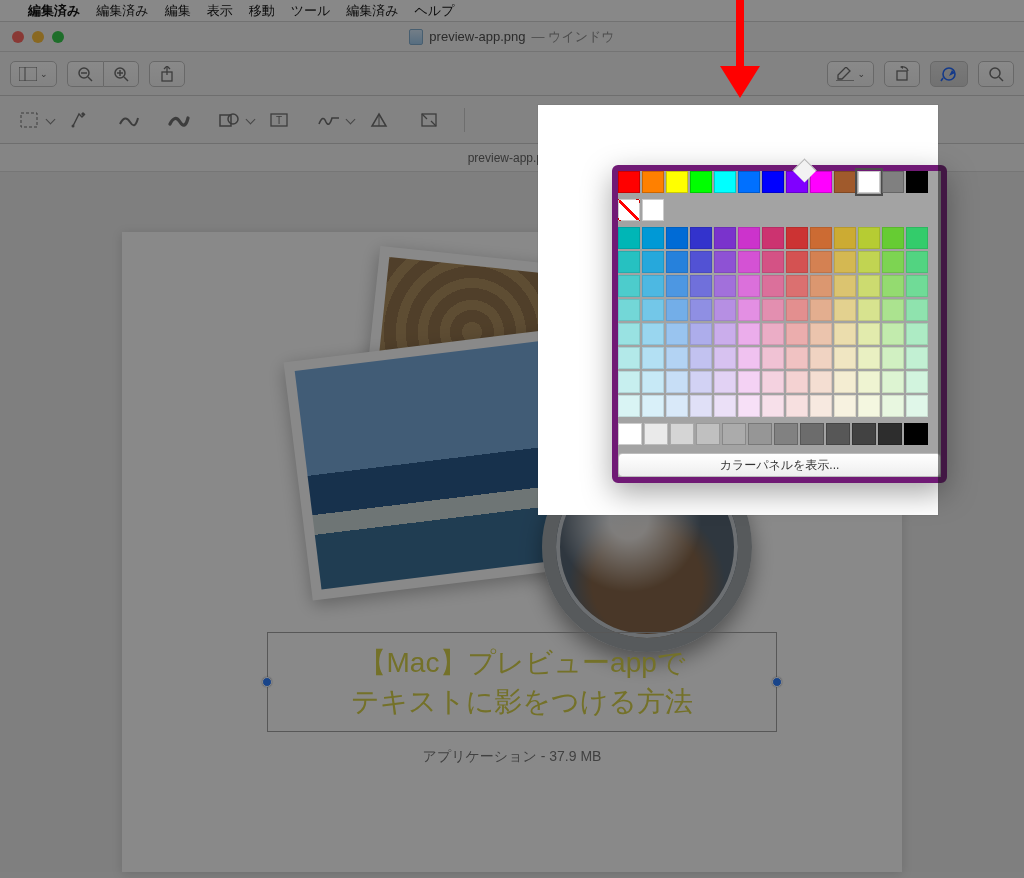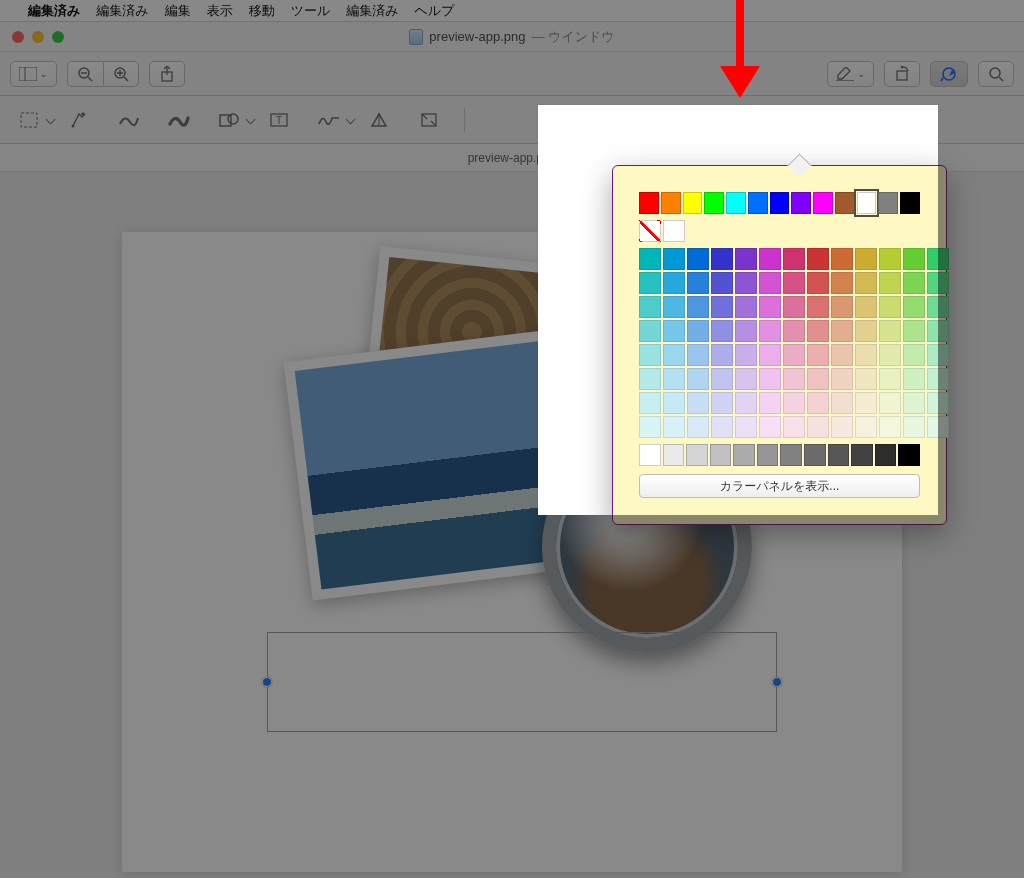--- a/index.html
+++ b/index.html
@@ -104,22 +104,22 @@
   .arrow .shaft { position: absolute; left: 16px; top: 0; width: 8px; height: 72px; background: #ff0000; }
   .arrow .head {
     position: absolute; left: 0; top: 66px; width: 0; height: 0;
     border-left: 20px solid transparent; border-right: 20px solid transparent;
     border-top: 32px solid #ff0000;
   }
 
   
   .popover {
     position: absolute; left: 612px; top: 165px; width: 335px;
-    background: #fef9c3; border: 1px solid #701a75; border-radius: 6px;
-    box-shadow: 0 10px 30px rgba(0,0,0,0.35); padding: 26px;
+    background: #a3a3a3; border: 6px solid #701a75; border-radius: 6px;
+    box-shadow: 0 10px 30px rgba(0,0,0,0.35); padding: 0;
   }
   .popover::before {
     content: ""; position: absolute; left: 178px; top: -9px;
     width: 16px; height: 16px; background: #f2f2f2;
     border-left: 1px solid #b8b8b8; border-top: 1px solid #b8b8b8;
     transform: rotate(45deg);
   }
   .swatch-row { display: flex; gap: 2px; margin-bottom: 6px; }
   .sw { width: 22px; height: 22px; border: 1px solid rgba(0,0,0,0.2); }
   .sw.sel { outline: 2px solid #4c4c4c; outline-offset: 1px; box-shadow: 0 0 0 1px #fff inset; }
@@ -311,23 +311,25 @@
     <div class="photo-stack">
       <div class="photo back">
           <div class="img"></div>
         </div>
       <div class="photo front">
           <div class="img"></div>
         </div>
     </div>
     <div class="loupe"></div>
     <div class="text-sel">
+      <div class="txt">【Mac】プレビューappで<br>テキストに影をつける方法</div>
       <div class="handle hl"></div>
       <div class="handle hr"></div>
     </div>
+    <div class="meta-label">アプリケーション - 37.9 MB</div>
   </div>
 </div>
 
 <div class="highlight-area"></div>
 
 <div class="popover">
   <div class="swatch-row" id="primary-row">
       <div class="sw" style="background: rgb(255, 0, 0);"></div>
       <div class="sw" style="background: rgb(255, 128, 0);"></div>
       <div class="sw" style="background: rgb(255, 255, 0);"></div>

